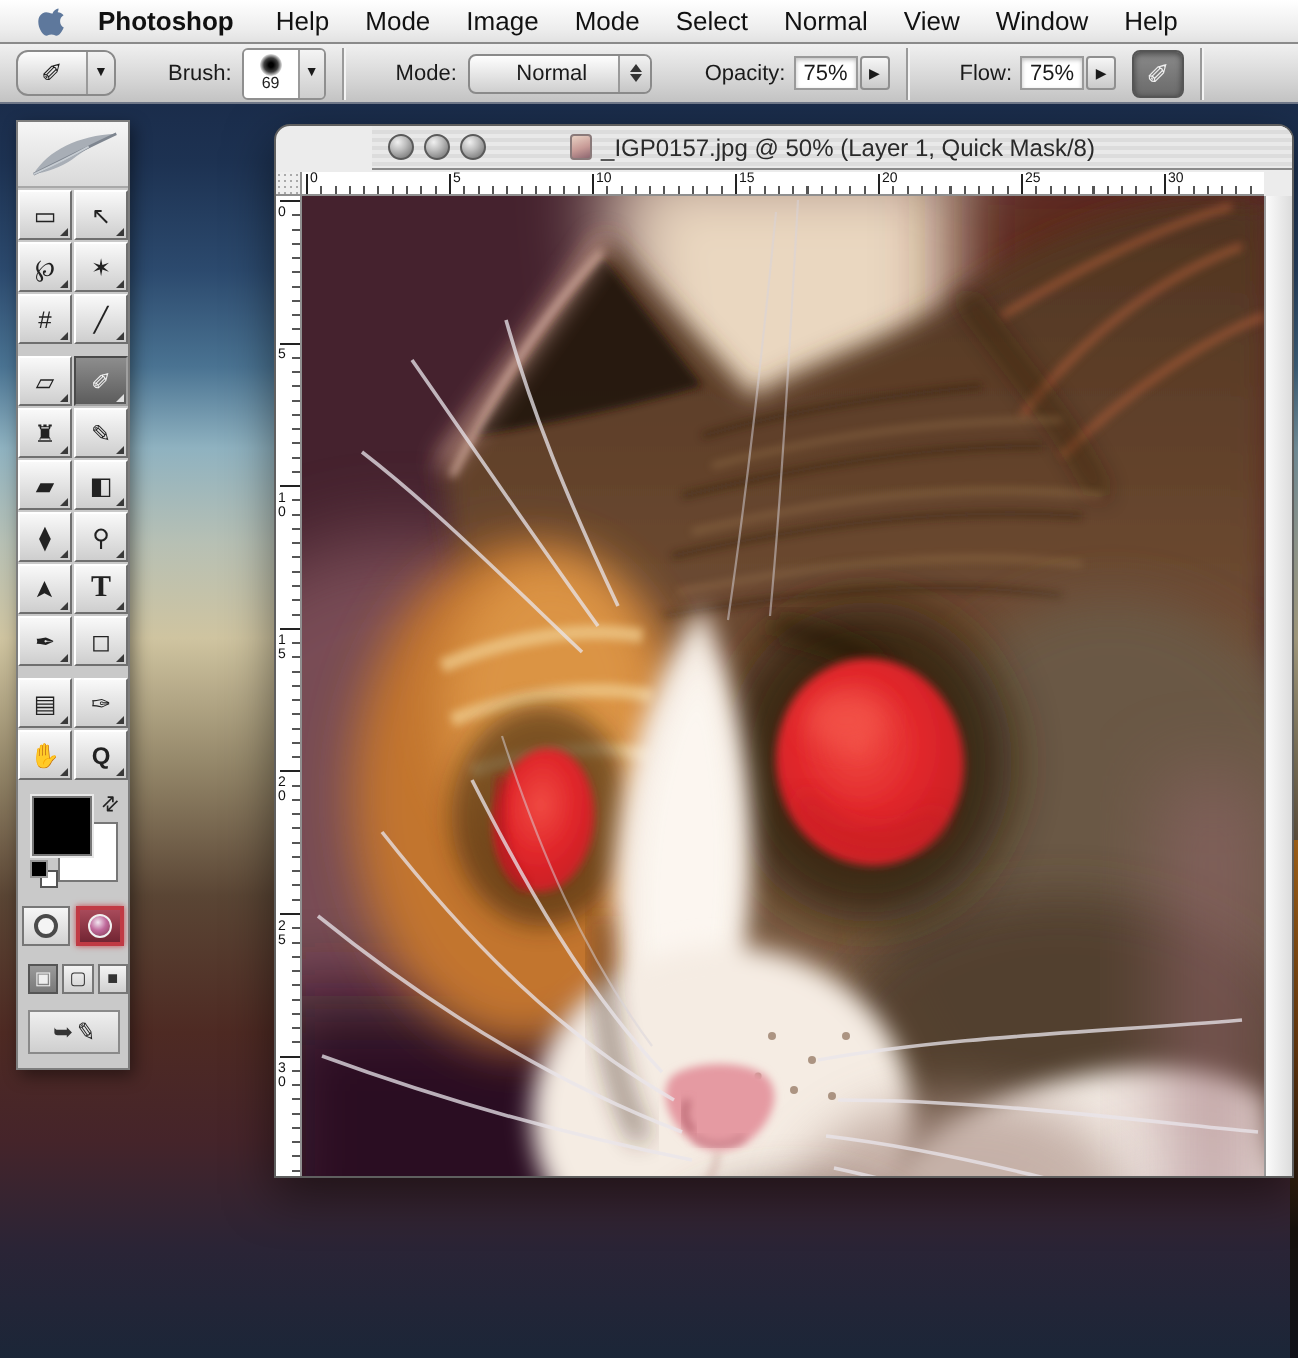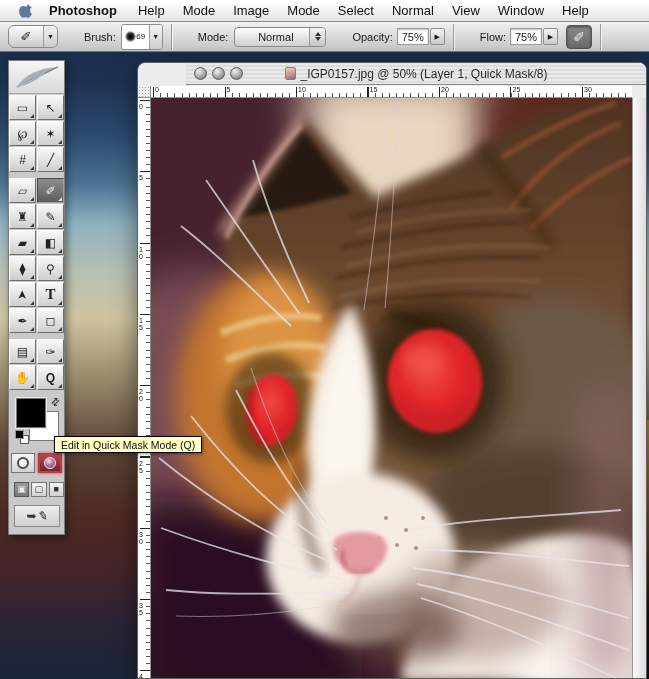--- a/index.html
+++ b/index.html
@@ -23,21 +23,21 @@
   .optionsbar{position:absolute;left:0;top:22px;width:649px;height:30px;
     background:linear-gradient(#f0f0f0,#d6d6d6 60%,#c3c3c3);border-bottom:1px solid #6f7788;
     display:flex;align-items:center;font-size:11px;color:#1a1a1a;z-index:29;}
   .tpreset{margin-left:8px;width:50px;height:23px;border:1px solid #8a8a8a;border-radius:6px;
     background:linear-gradient(#fdfdfd,#c9c9c9);display:flex;align-items:center;overflow:hidden;}
   .tpreset .tpg{flex:1;text-align:center;font-size:13px;}
   .tpreset .tpa{width:14px;height:100%;border-left:1px solid #9a9a9a;font-size:7px;
     display:flex;align-items:center;justify-content:center;background:linear-gradient(#f2f2f2,#cccccc);}
   .oblabel{margin-left:26px;}
   .brushprev{margin-left:5px;display:flex;height:26px;border:1px solid #8f8f8f;border-radius:3px;overflow:hidden;}
-  .bpbox{width:27px;background:#fff;display:flex;flex-direction:row;align-items:center;justify-content:center;}
+  .bpbox{width:27px;background:#fff;display:flex;flex-direction:column;align-items:center;justify-content:center;}
   .bpdot{width:11px;height:11px;border-radius:50%;
     background:radial-gradient(circle,#000 15%,rgba(0,0,0,.75) 45%,rgba(0,0,0,0) 75%);}
   .bpnum{font-size:8px;line-height:8px;color:#222;}
   .bparrow{width:13px;background:linear-gradient(#f4f4f4,#cdcdcd);border-left:1px solid #9a9a9a;
     font-size:7px;display:flex;align-items:center;justify-content:center;}
   .vsep{margin-left:8px;width:1px;height:26px;background:#9a9a9a;box-shadow:1px 0 0 #f4f4f4;}
   .dropdown{margin-left:6px;width:92px;height:20px;border:1px solid #8a8a8a;border-radius:4px;
     background:linear-gradient(#fefefe,#cfcfcf);display:flex;align-items:center;overflow:hidden;}
   .dropdown .dtext{flex:1;padding-left:7px;text-align:center;}
   .stepper{width:16px;height:100%;border-left:1px solid #9a9a9a;display:flex;flex-direction:column;
@@ -93,21 +93,21 @@
   .scrbtn.pressed{background:linear-gradient(#9a9a9a,#7a7a7a);color:#eee;border-color:#555;}
   .iready{margin-top:8px;margin-left:5px;width:46px;height:22px;border:1px solid #8a8a8a;
     background:linear-gradient(#efefef,#cfcfcf);display:flex;align-items:center;justify-content:center;gap:1px;padding:0;}
   .iready .ia{font-size:12px;color:#333;}
   .iready .ip{font-size:12px;color:#222;display:inline-block;transform:rotate(10deg);}
   
   .tooltip{position:absolute;left:54px;top:436px;height:17px;padding:2px 6px 0 6px;
     background:#ffffc6;border:1px solid #000;font-size:10.5px;color:#111;z-index:60;
     box-shadow:1px 1px 3px rgba(0,0,0,.4);white-space:nowrap;}
   
-  .window{position:absolute;left:137px;top:62px;width:510px;height:617px;
+  .window{position:absolute;left:137px;top:62px;width:510px;height:527px;
     border-radius:8px 8px 0 0;border:1px solid #5f5f5f;background:#ececec;
     box-shadow:0 8px 24px rgba(0,0,0,.5);z-index:10;overflow:hidden;padding-left:48px;}
   .titlebar{position:relative;height:22px;border-bottom:1px solid #8a8a8a;
     background:repeating-linear-gradient(180deg,#e9e9e9 0 2px,#dcdcdc 2px 4px),linear-gradient(#e8e8e8,#c6c6c6);
     display:flex;align-items:center;justify-content:center;font-size:12px;color:#2a2a2a;}
   .lights{position:absolute;left:8px;top:4px;display:flex;gap:5px;}
   .light{width:13px;height:13px;border-radius:50%;border:1px solid #5a5a5a;
     background:radial-gradient(circle at 35% 28%,#f0f0f0 0%,#bdbdbd 40%,#8a8a8a 75%,#707070 100%);}
   .doctitle{display:flex;align-items:center;gap:5px;}
   .docicon{width:11px;height:13px;border:1px solid #8a7a7a;border-radius:2px;
@@ -473,16 +473,13 @@
           <path d="M237,8 C230,80 222,150 213,212"></path>
           <path d="M248,2 C244,72 240,145 234,210"></path>
           <path d="M175,425 C140,378 118,325 100,270"></path>
           <path d="M192,505 C140,515 85,520 25,518"></path>
         </g>
       </svg>
     </div>
     <div class="scrollv"></div>
   </div>
 
-  <div class="tooltip">
-    <span>Edit in Quick Mask Mode (Q)</span>
-  </div>
 </div>
 
 </body></html>

